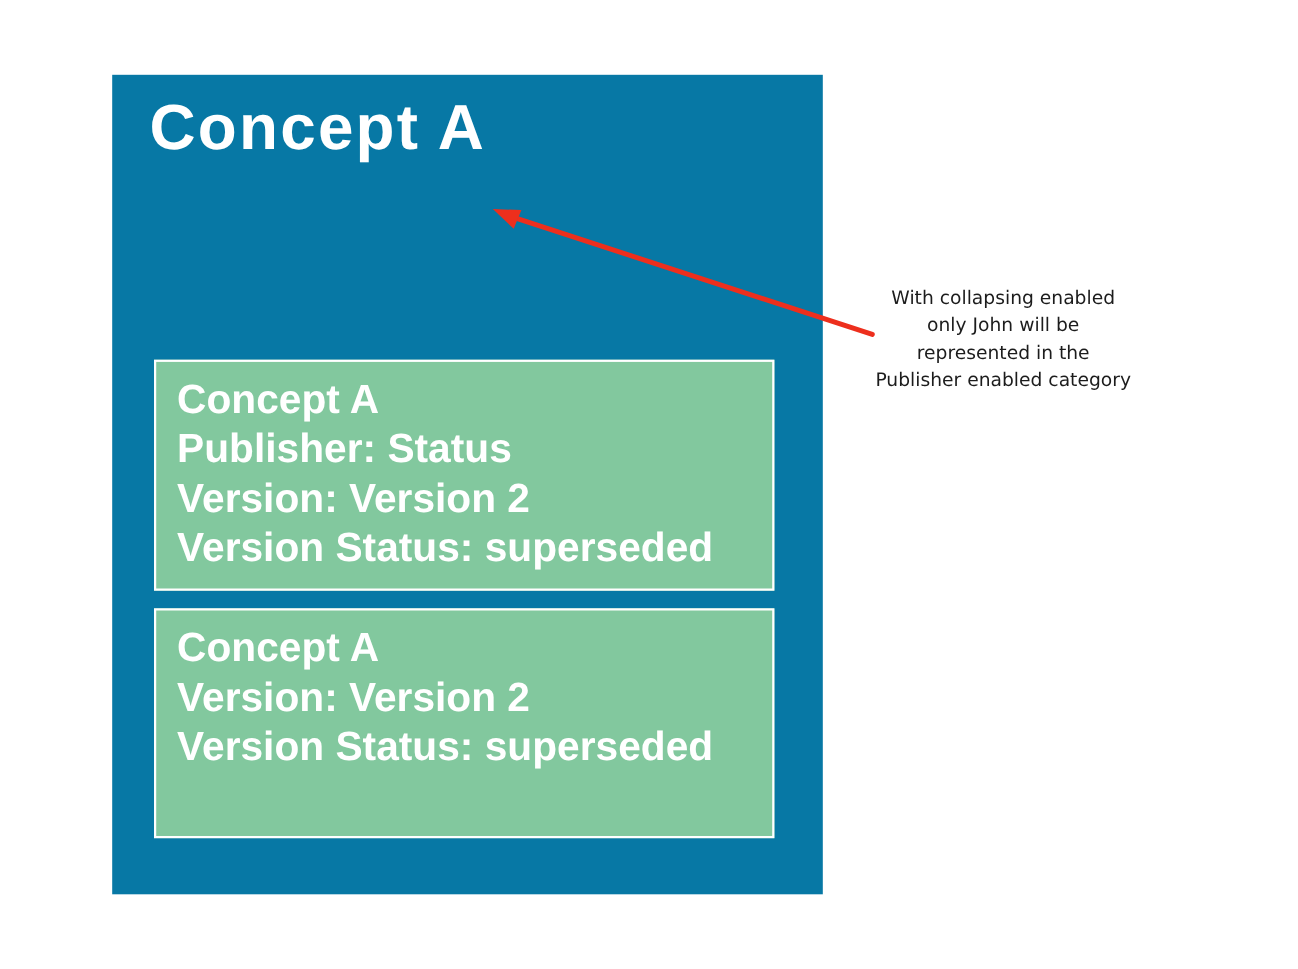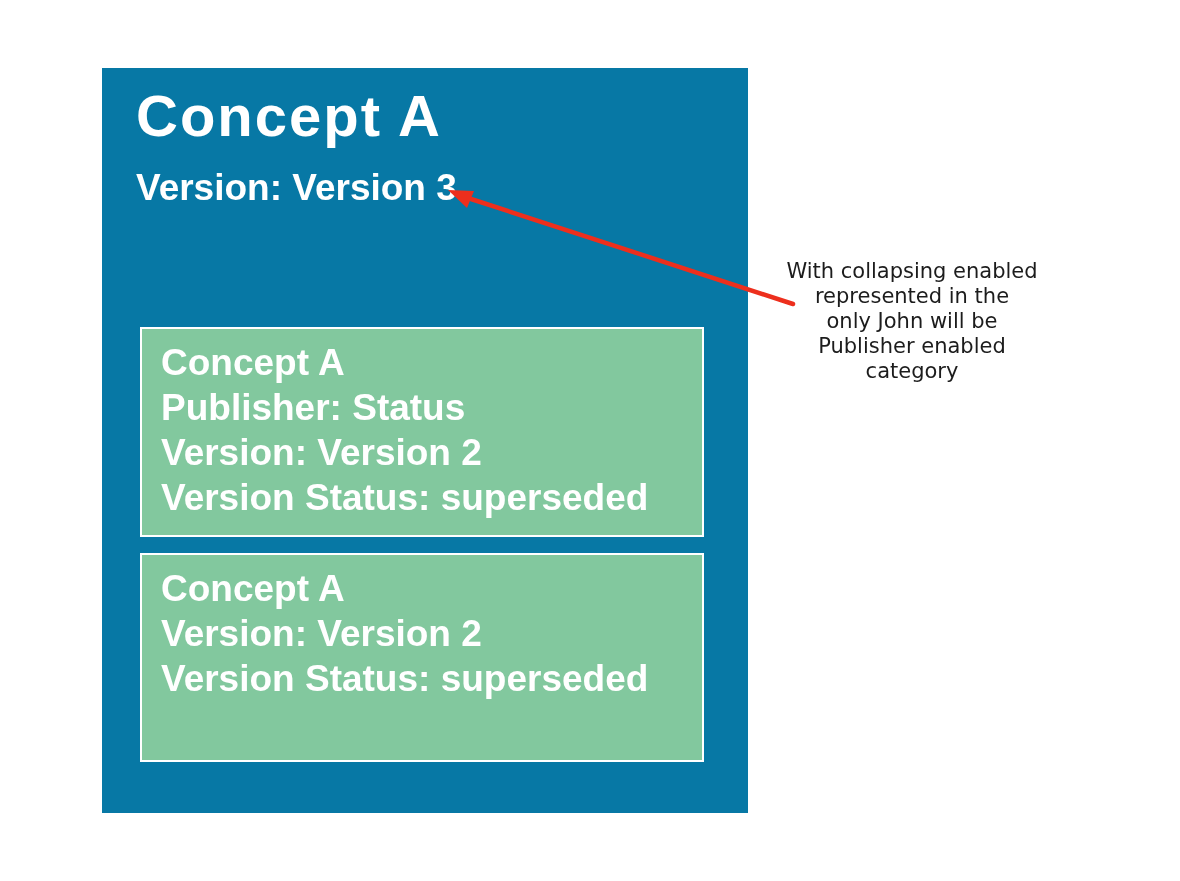--- a/index.html
+++ b/index.html
@@ -70,35 +70,34 @@
     height: 881px;
     pointer-events: none;
   }
   .annotation {
     position: absolute;
     left: 746px;
     top: 259px;
     width: 260px;
     text-align: center;
     font-family: "DejaVu Sans", sans-serif;
-    font-size: 21px;
+    font-size: 17px;
     line-height: 25px;
     color: var(--annotation-text, #1c1c1c);
   }
 </style>
 </head>
 <body>
 
 <div class="page">
 
   <div class="main-box">
     <div class="main-title">Concept A</div>
 
     <div class="main-attrs">
-      <div>Version: Version 3</div>
     </div>
 
     <div class="card card-1">
       <div>Concept A</div>
       <div>Publisher: Status</div>
       <div>Version: Version 2</div>
       <div>Version Status: superseded</div>
     </div>
 
     <div class="card card-2">
@@ -108,18 +107,18 @@
     </div>
   </div>
 
   <svg class="arrow-svg" viewBox="0 0 1180 881" xmlns="http://www.w3.org/2000/svg">
     <line x1="757" y1="304" x2="435" y2="199" stroke-width="4.5" stroke-linecap="round" stroke="#ed2f1d"></line>
     <polygon points="412,190 438,191 431,208" fill="#ed2f1d"></polygon>
   </svg>
 
   <div class="annotation">
     <div>With collapsing enabled</div>
+    <div>only John will be</div>
     <div>represented in the</div>
-    <div>only John will be</div>
     <div>Publisher enabled category</div>
   </div>
 
 </div>
 
 </body></html>

